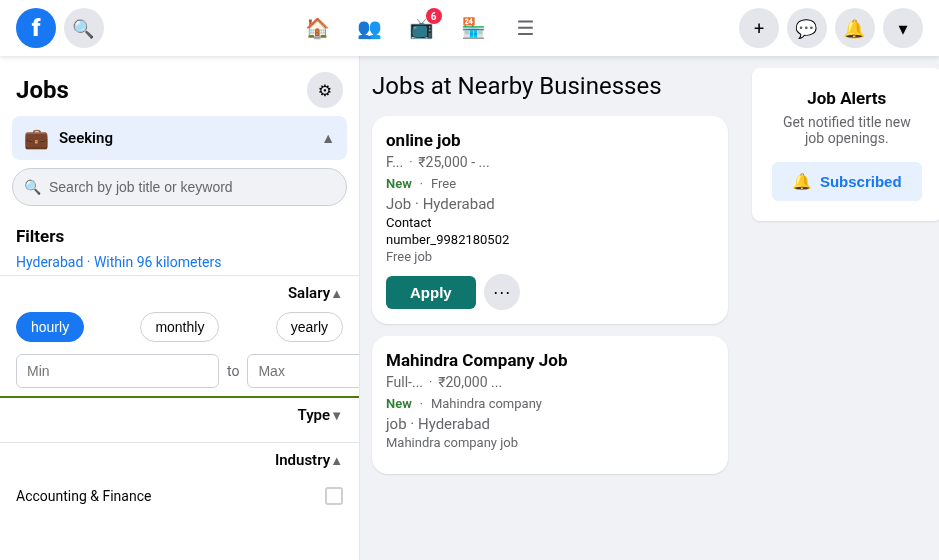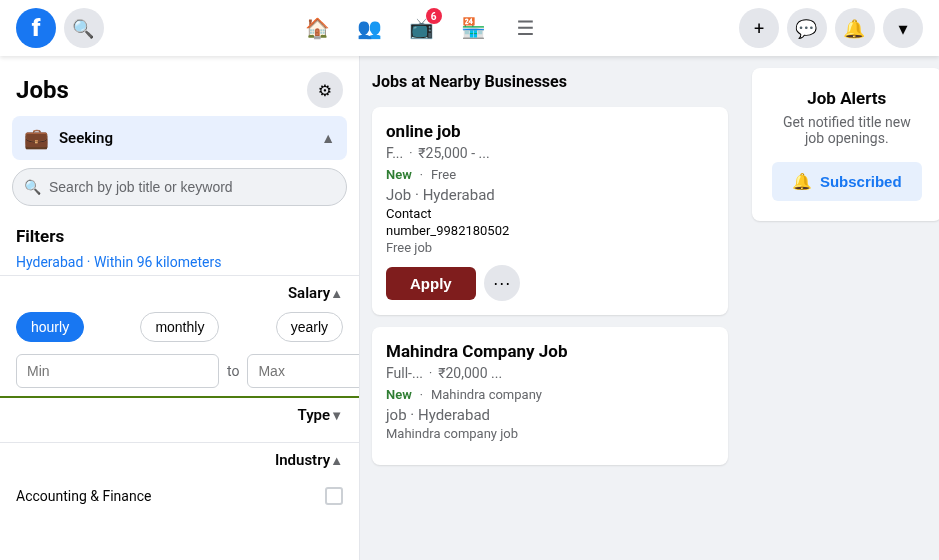--- a/index.html
+++ b/index.html
@@ -61,36 +61,36 @@
     .industry-section { padding: 8px 16px; border-top: 1px solid #e4e6eb; }
     .industry-item { display: flex; align-items: center; justify-content: space-between; padding: 8px 0; }
     .industry-label { font-size: 14px; color: #050505; }
     .checkbox { width: 18px; height: 18px; border: 2px solid #ccd0d5; border-radius: 3px; background: #fff; }
 
     
     .right-area { flex: 1; display: flex; overflow: hidden; }
 
     
     .center-panel { width: 380px; overflow-y: auto; background: #f0f2f5; padding: 12px; flex-shrink: 0; }
-    .jobs-nearby-title { font-size: 16px; font-weight: 700; color: #050505; margin-bottom: 12px; padding: 4px 0; }
-
-    .job-card { background: #fff; border-radius: 8px; padding: 14px; margin-bottom: 12px; box-shadow: 0 1px 2px rgba(0,0,0,0.1); }
+    .jobs-nearby-title { font-size: 24px; font-weight: 400; color: #050505; margin-bottom: 12px; padding: 4px 0; }
+
+    .job-card { background: #fff; border-radius: 16px; padding: 14px; margin-bottom: 12px; box-shadow: 0 1px 2px rgba(0,0,0,0.1); }
     .job-title { font-size: 17px; font-weight: 700; color: #050505; margin-bottom: 4px; }
     .job-meta-row { display: flex; align-items: center; gap: 6px; margin-bottom: 6px; }
     .job-company { font-size: 14px; color: #65676b; }
     .job-dot { color: #65676b; font-size: 12px; }
     .job-salary { font-size: 14px; color: #65676b; }
     .job-tags { display: flex; align-items: center; gap: 8px; margin-bottom: 4px; }
     .tag-new { font-size: 13px; color: #2e7d32; font-weight: 600; }
     .tag-free { font-size: 13px; color: #65676b; }
     .job-type { font-size: 15px; color: #65676b; margin-bottom: 2px; }
     .contact-info { font-size: 13px; color: #050505; margin-bottom: 2px; }
     .job-desc { font-size: 13px; color: #65676b; margin-bottom: 10px; }
     .job-actions { display: flex; align-items: center; gap: 8px; }
-    .apply-btn { background: #7f1d1d; color: #fff; border: none; padding: 8px 24px; border-radius: 6px; font-size: 15px; font-weight: 600; cursor: pointer; }
+    .apply-btn { background: #0f766e; color: #fff; border: none; padding: 8px 24px; border-radius: 6px; font-size: 15px; font-weight: 600; cursor: pointer; }
     .more-btn { width: 36px; height: 36px; background: #e4e6eb; border-radius: 50%; display: flex; align-items: center; justify-content: center; cursor: pointer; font-size: 18px; color: #050505; border: none; }
 
     
     .alerts-panel { flex: 1; padding: 12px; background: #f0f2f5; }
     .alerts-card { background: #fff; border-radius: 8px; padding: 20px; box-shadow: 0 1px 2px rgba(0,0,0,0.1); text-align: center; }
     .alerts-title { font-size: 17px; font-weight: 700; color: #050505; margin-bottom: 6px; }
     .alerts-desc { font-size: 14px; color: #65676b; margin-bottom: 16px; }
     .subscribed-btn { background: #e7f0fd; color: #1877f2; border: none; padding: 10px 20px; border-radius: 6px; font-size: 15px; font-weight: 600; cursor: pointer; display: flex; align-items: center; justify-content: center; gap: 8px; width: 100%; }
     .bell-icon-blue { font-size: 16px; }
   </style>

